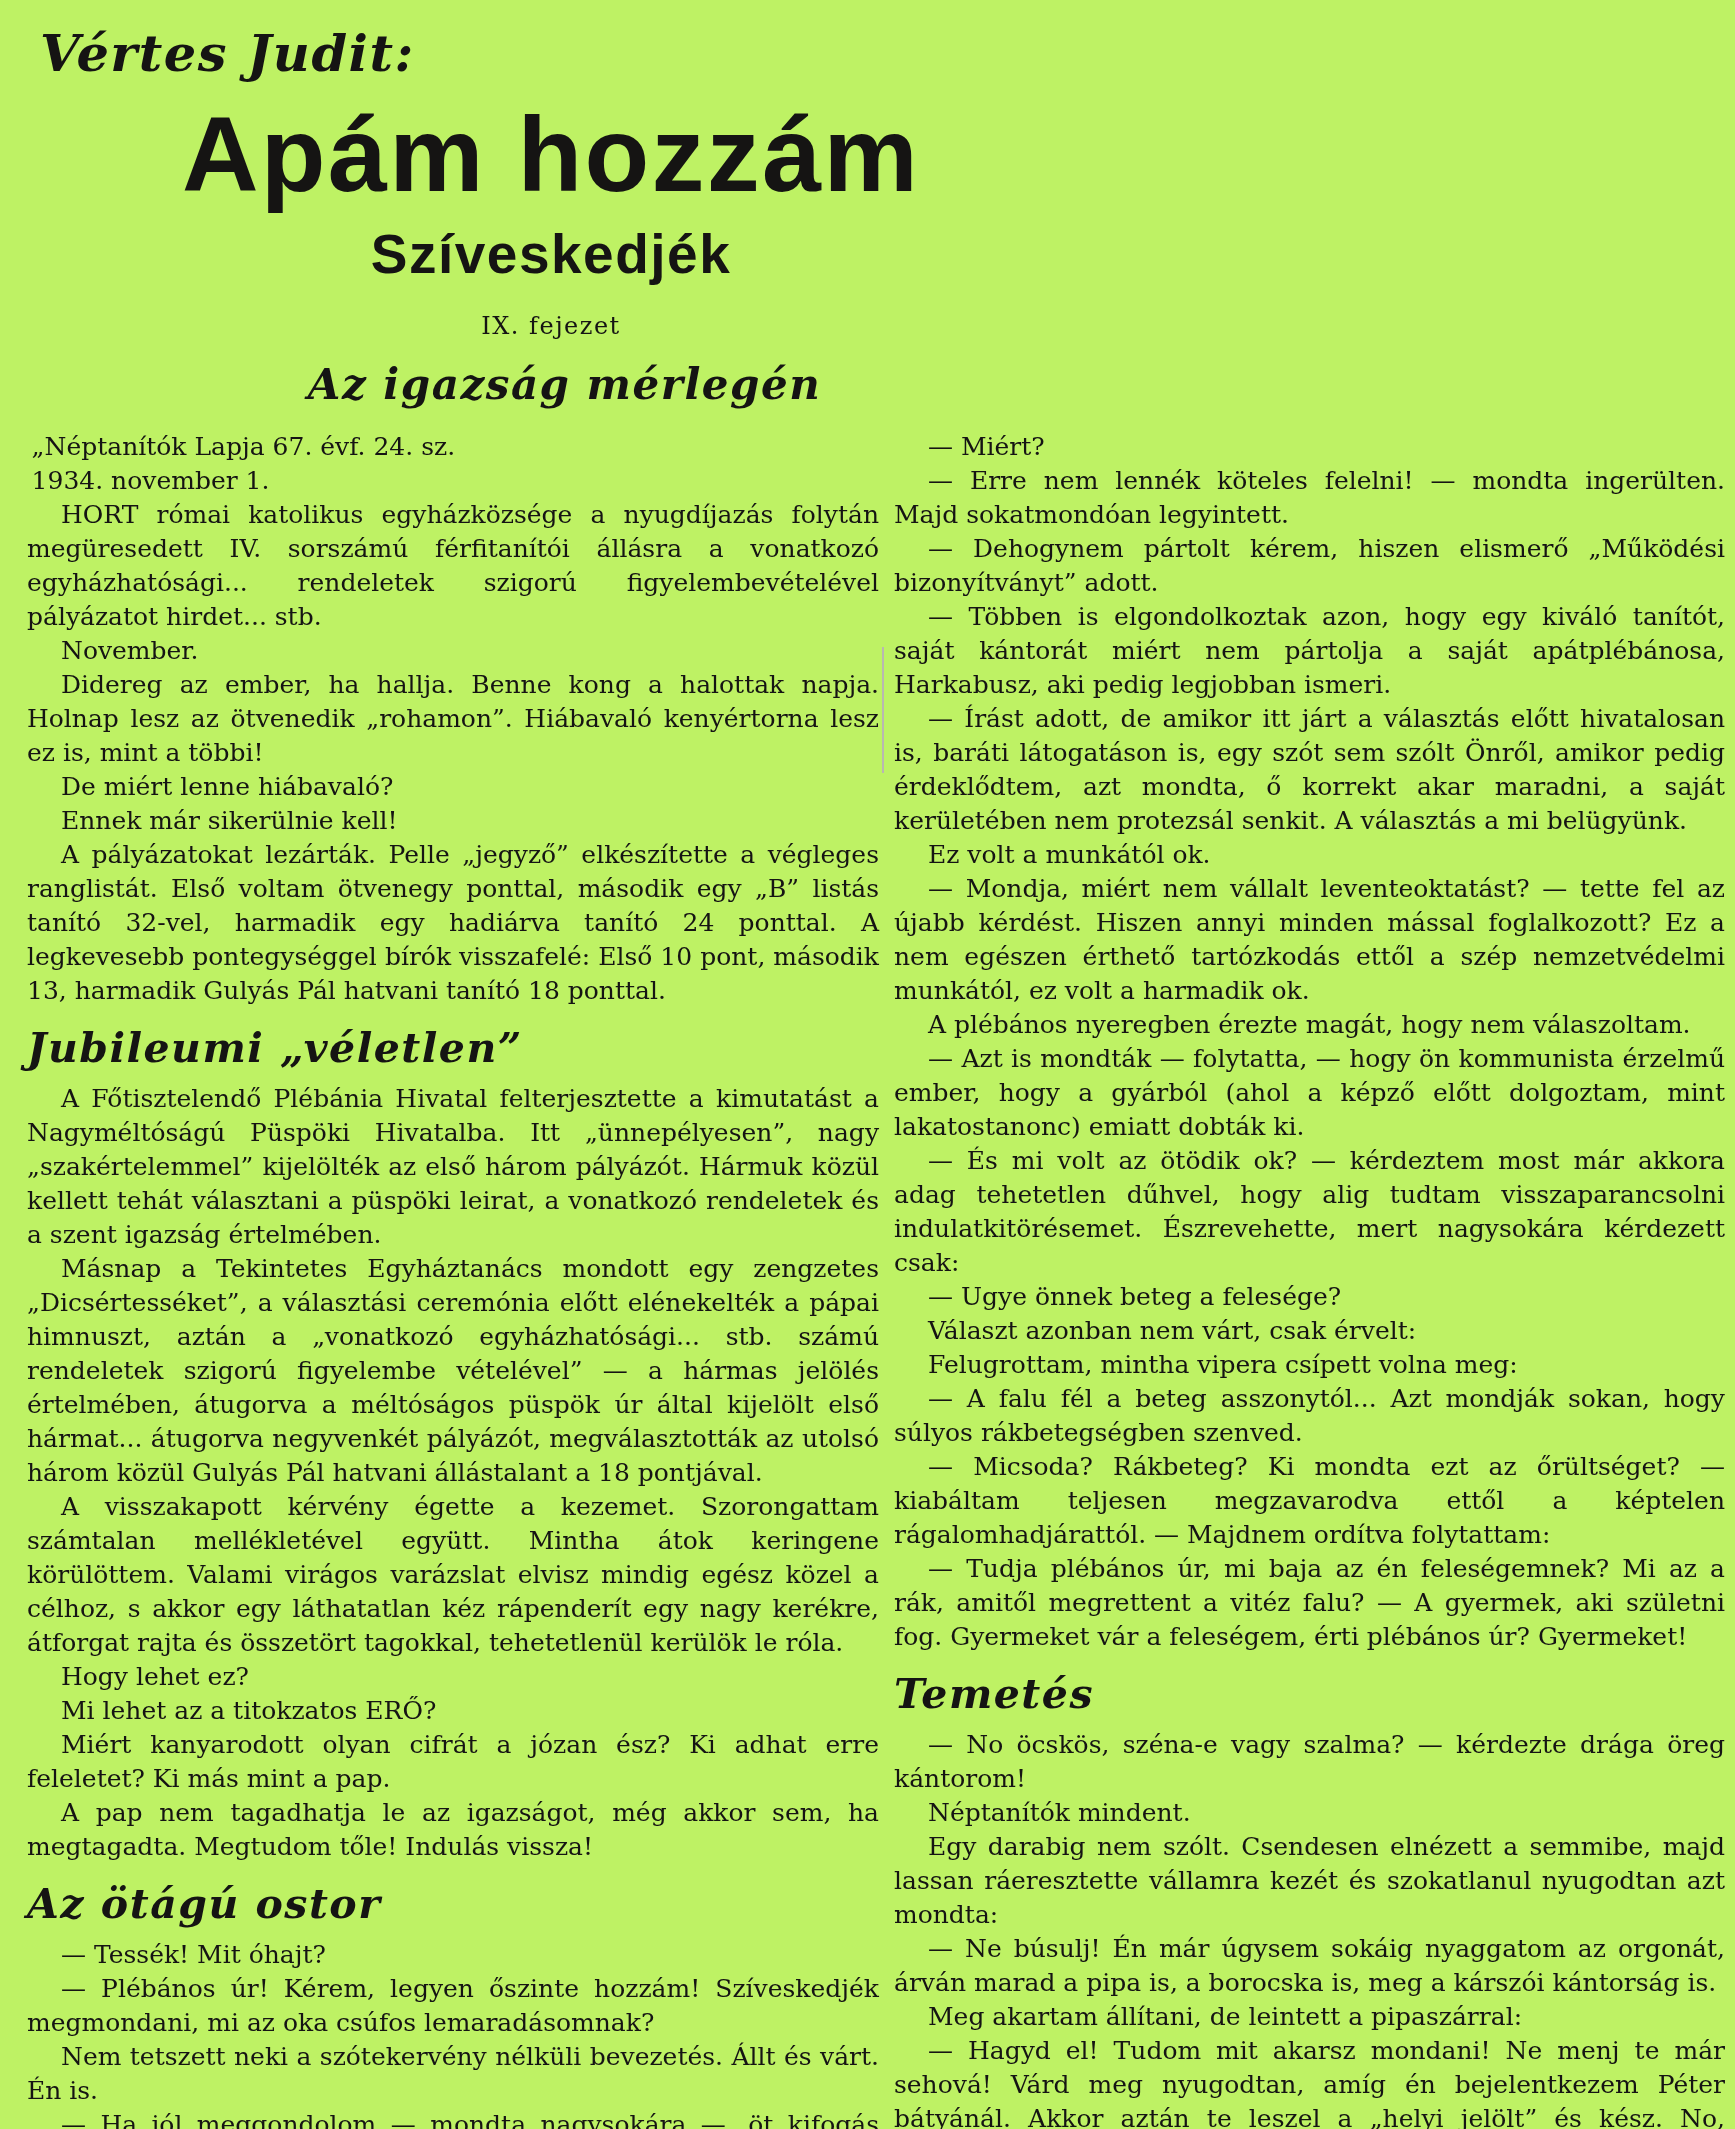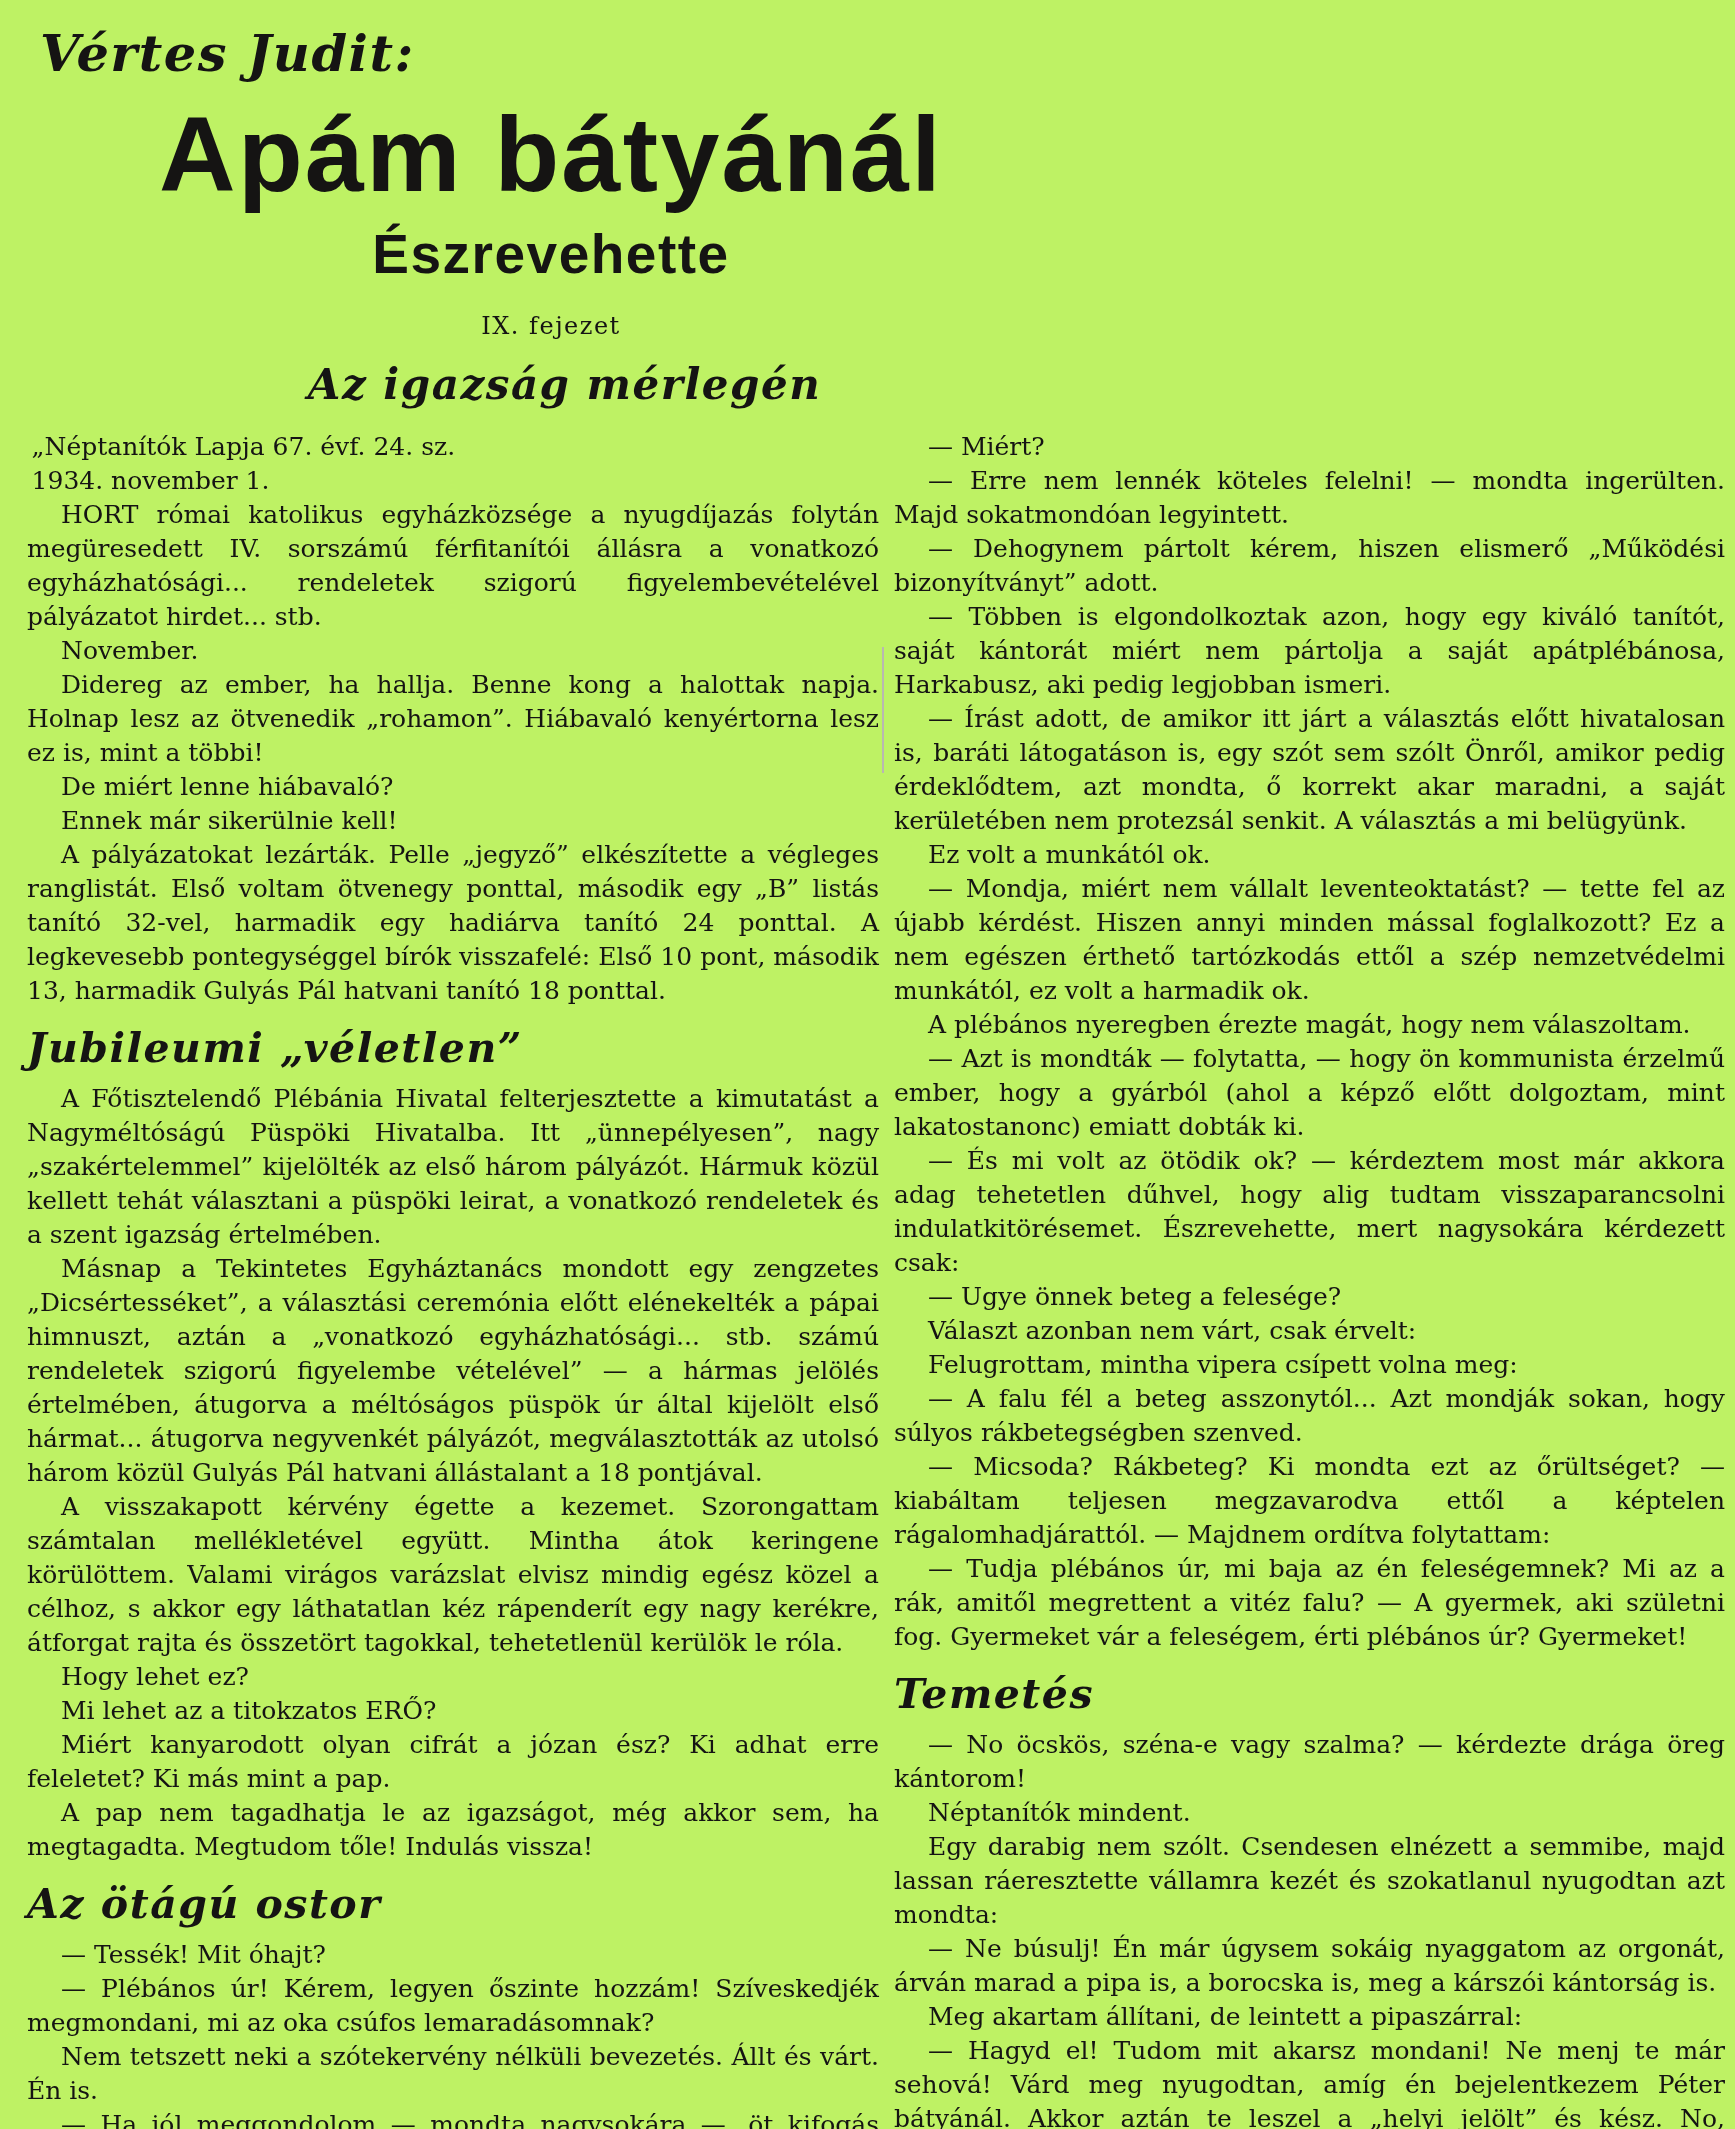--- a/index.html
+++ b/index.html
@@ -89,22 +89,22 @@
   }
 </style>
 </head>
 <body>
 
 <div class="page">
 
   <div class="byline">Vértes Judit:</div>
 
   <div class="header-block">
-    <div class="main-title">Apám bátyánál</div>
-    <div class="sub-title">Észrevehette</div>
+    <div class="main-title">Apám hozzám</div>
+    <div class="sub-title">Szíveskedjék</div>
     <div class="chapter">IX. fejezet</div>
     <div class="first-heading">Az igazság mérlegén</div>
   </div>
 
   <div class="column-rule"></div>
 
   <div class="column column-left">
       <p class="body-para no-indent">„Néptanítók Lapja 67. évf. 24. sz.</p>
       <p class="body-para no-indent">1934. november 1.</p>
       <p class="body-para">HORT római katolikus egyházközsége a nyugdíjazás folytán megüresedett IV. sorszámú férfitanítói állásra a vonatkozó egyházhatósági... rendeletek szigorú figyelembevételével pályázatot hirdet... stb.</p>

